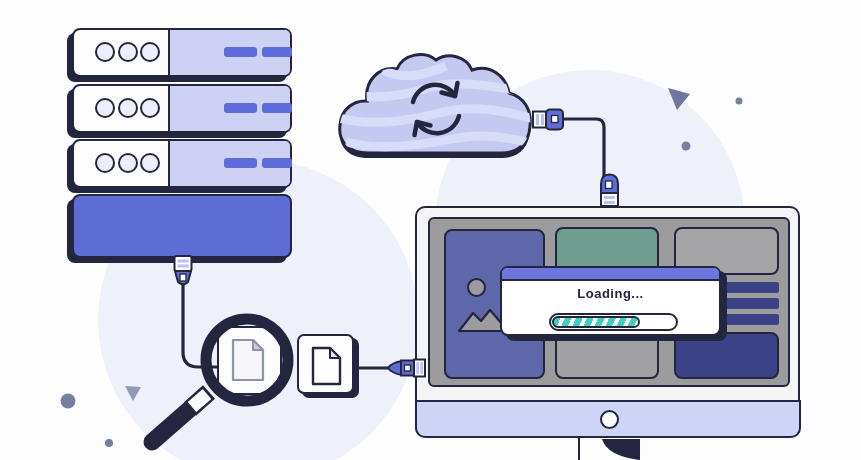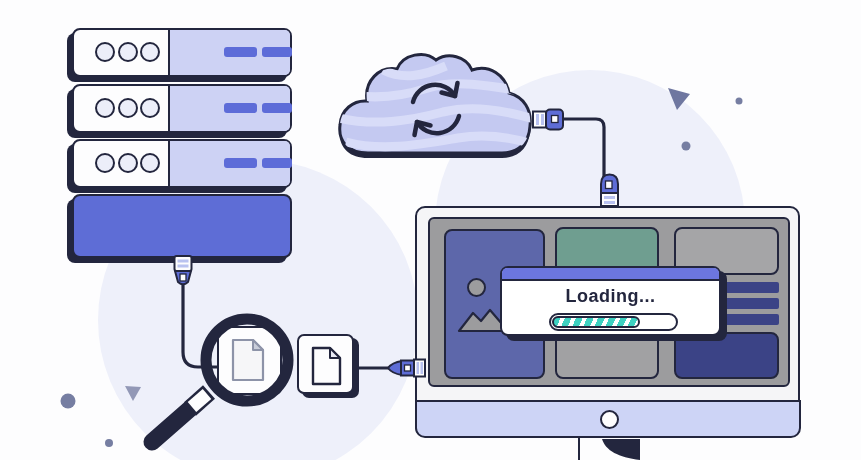--- a/index.html
+++ b/index.html
@@ -76,21 +76,21 @@
   #dialog {
     position:absolute; left:83px; top:58px; width:221px; height:70px;
     background:#fff; border:2.5px solid #23263e; border-radius:8px;
     box-shadow:6px 5px 0 #23263e; z-index:6;
   }
   #dialog-titlebar {
     height:13px; background:#6c76de; border-bottom:2.5px solid #23263e;
     border-radius:5px 5px 0 0;
   }
   #loading-text {
-    text-align:center; margin-top:5px; font-size:18px; font-weight:bold;
+    text-align:center; margin-top:5px; font-size:13px; font-weight:bold;
     color:#23263e; letter-spacing:.5px;
   }
   #progress-track {
     position:absolute; left:47px; top:45px; width:129px; height:18px;
     background:#fff; border:2px solid #23263e; border-radius:10px;
   }
   #progress-fill {
     position:absolute; left:1px; top:1px; bottom:1px;
     border:2px solid #23263e; border-radius:8px;
     background:repeating-linear-gradient(115deg, #3ed1c1 0 6px, #ffffff 6px 10px);

